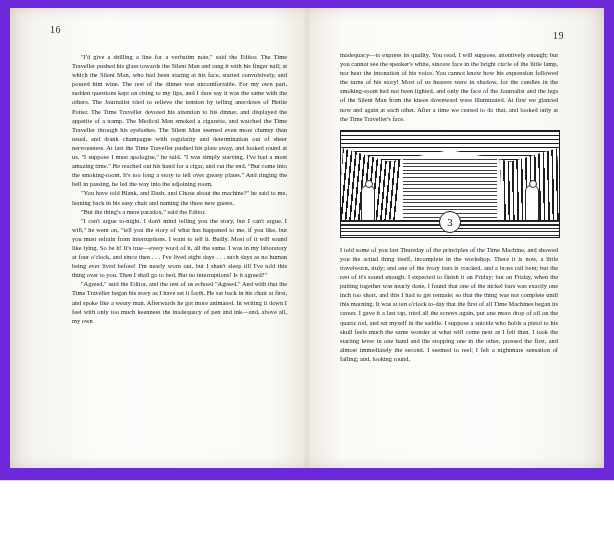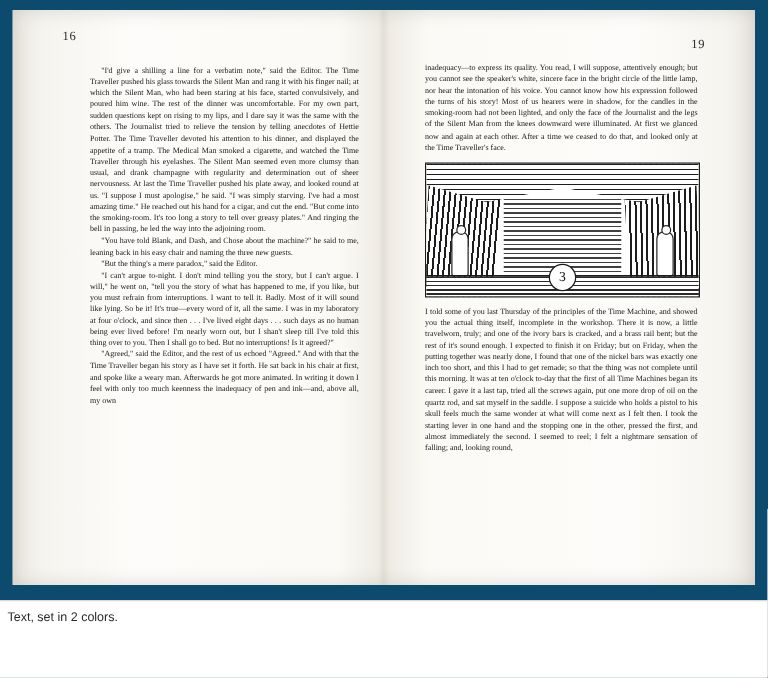--- a/index.html
+++ b/index.html
@@ -16,21 +16,21 @@
   .page-wrap {
     position: relative;
     width: 614px;
     height: 542px;
     background: #ffffff;
   }
   .book-image {
     position: relative;
     width: 614px;
     height: 480px;
-    background: #0c4a6e;
+    background: #6d28d9;
     overflow: hidden;
   }
   
   .book {
     position: absolute;
     left: 10px;
     top: 8px;
     width: 594px;
     height: 460px;
     background: linear-gradient(90deg,
@@ -235,16 +235,15 @@
           <div class="chapnum">3</div>
         </div>
 
         <p class="noindent">I told some of you last Thursday of the principles of the Time Machine, and showed you the actual thing itself, incomplete in the workshop. There it is now, a little travelworn, truly; and one of the ivory bars is cracked, and a brass rail bent; but the rest of it's sound enough. I expected to finish it on Friday; but on Friday, when the putting together was nearly done, I found that one of the nickel bars was exactly one inch too short, and this I had to get remade; so that the thing was not complete until this morning. It was at ten o'clock to-day that the first of all Time Machines began its career. I gave it a last tap, tried all the screws again, put one more drop of oil on the quartz rod, and sat myself in the saddle. I suppose a suicide who holds a pistol to his skull feels much the same wonder at what will come next as I felt then. I took the starting lever in one hand and the stopping one in the other, pressed the first, and almost immediately the second. I seemed to reel; I felt a nightmare sensation of falling; and, looking round,</p>
       </div>
 
     </div>
   </div>
 
   <div class="caption-area">
-    <div class="caption-sub">Text, set in 2 colors.</div>
   </div>
 
 </div>
 
 </body></html>

